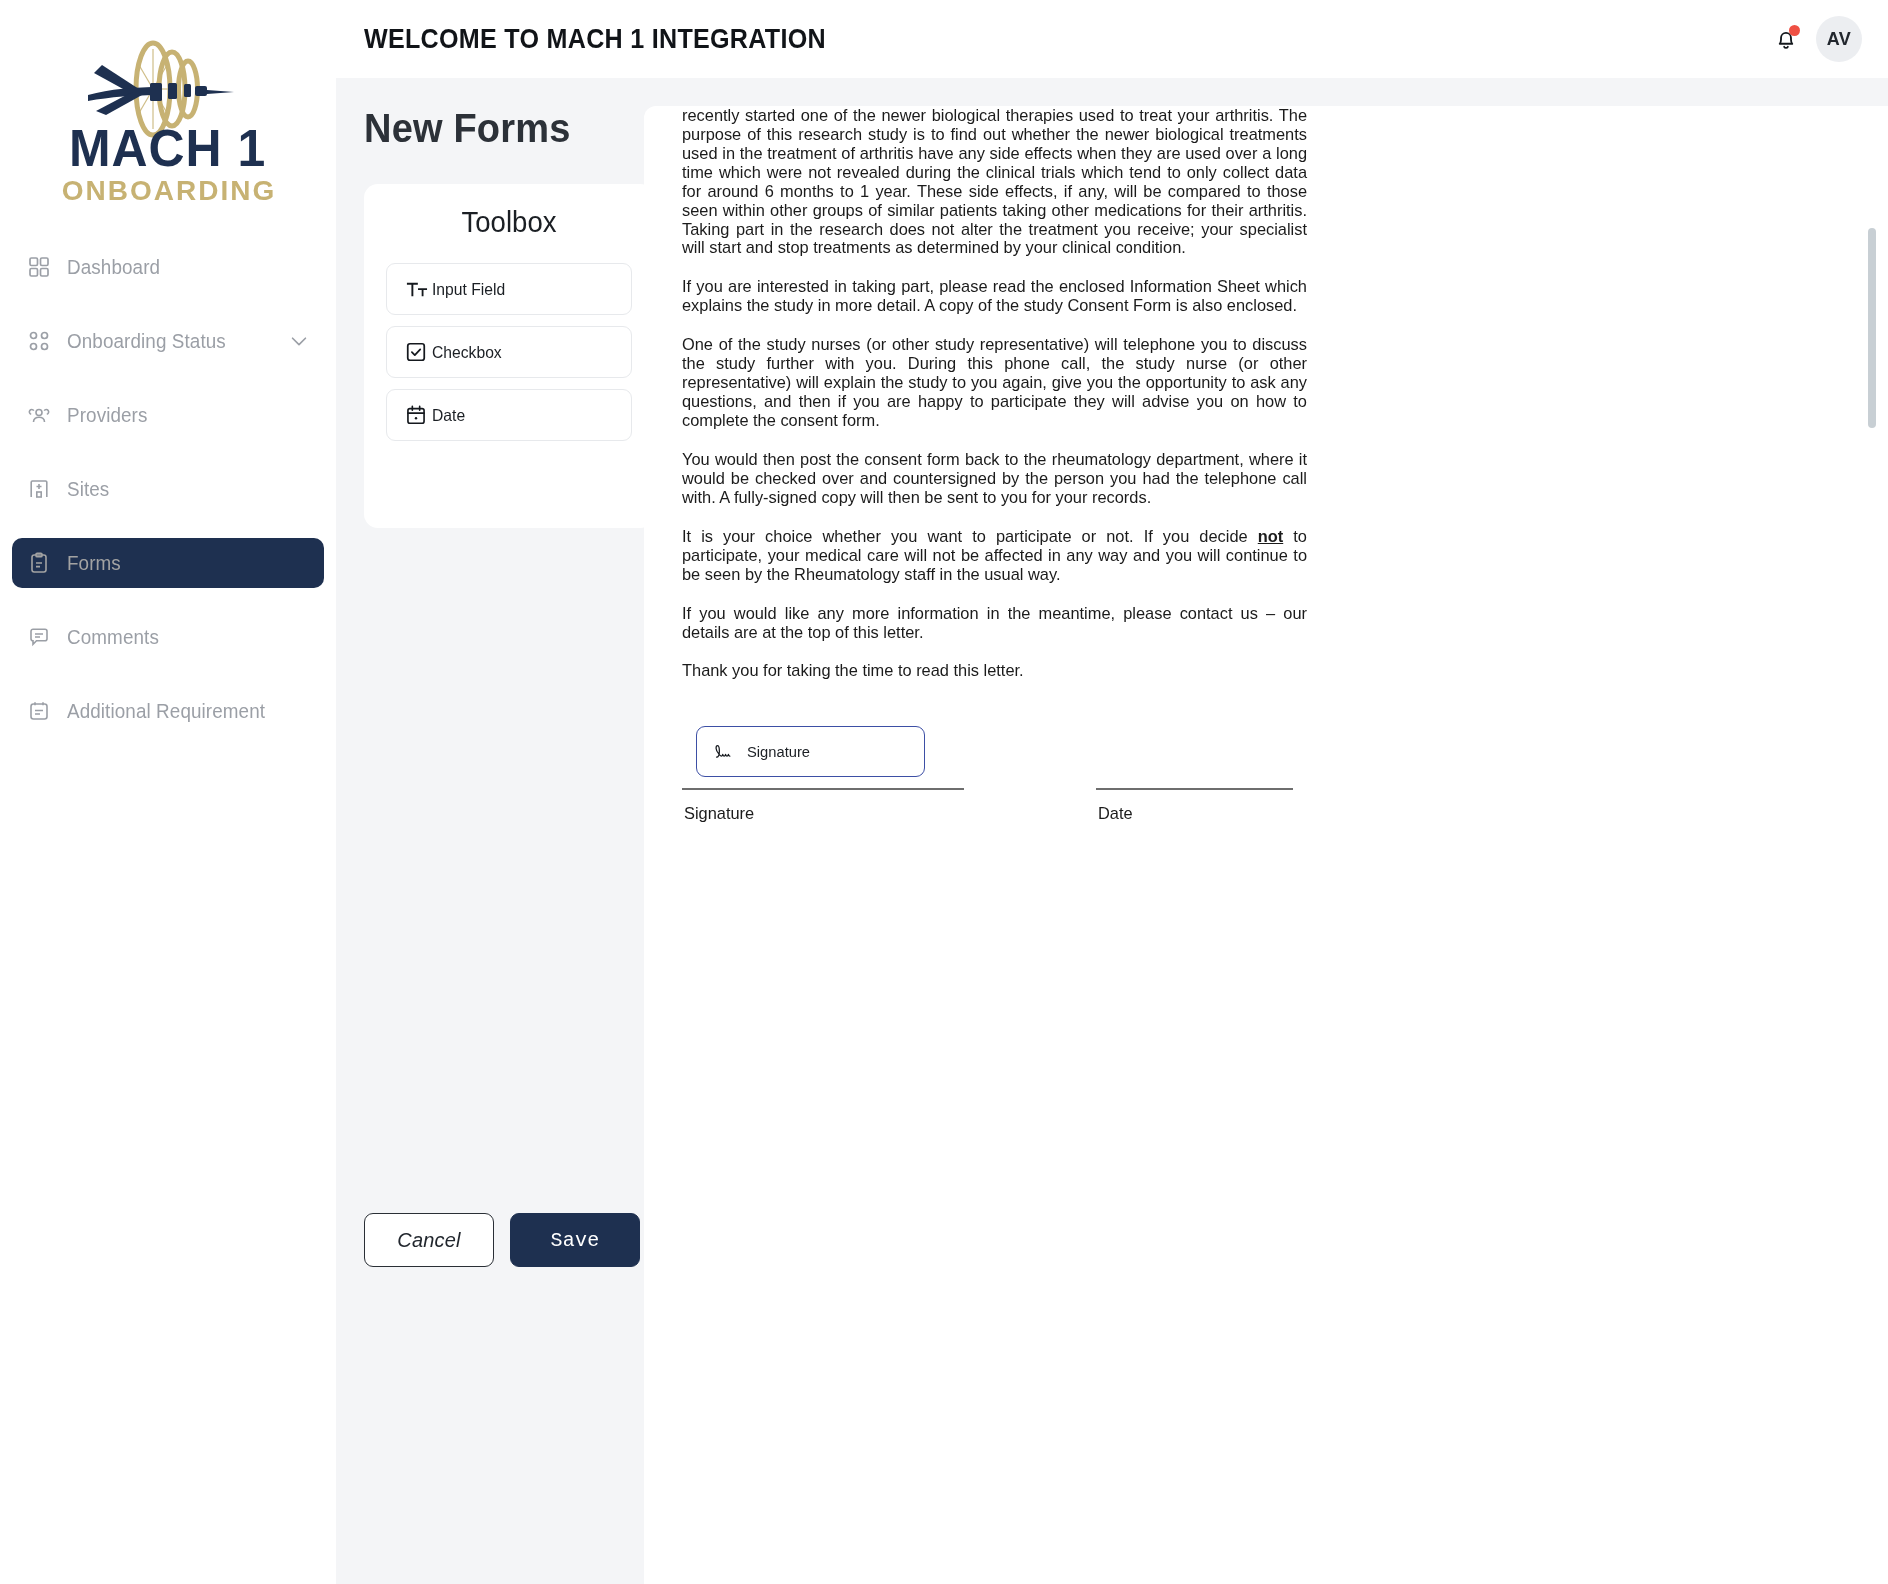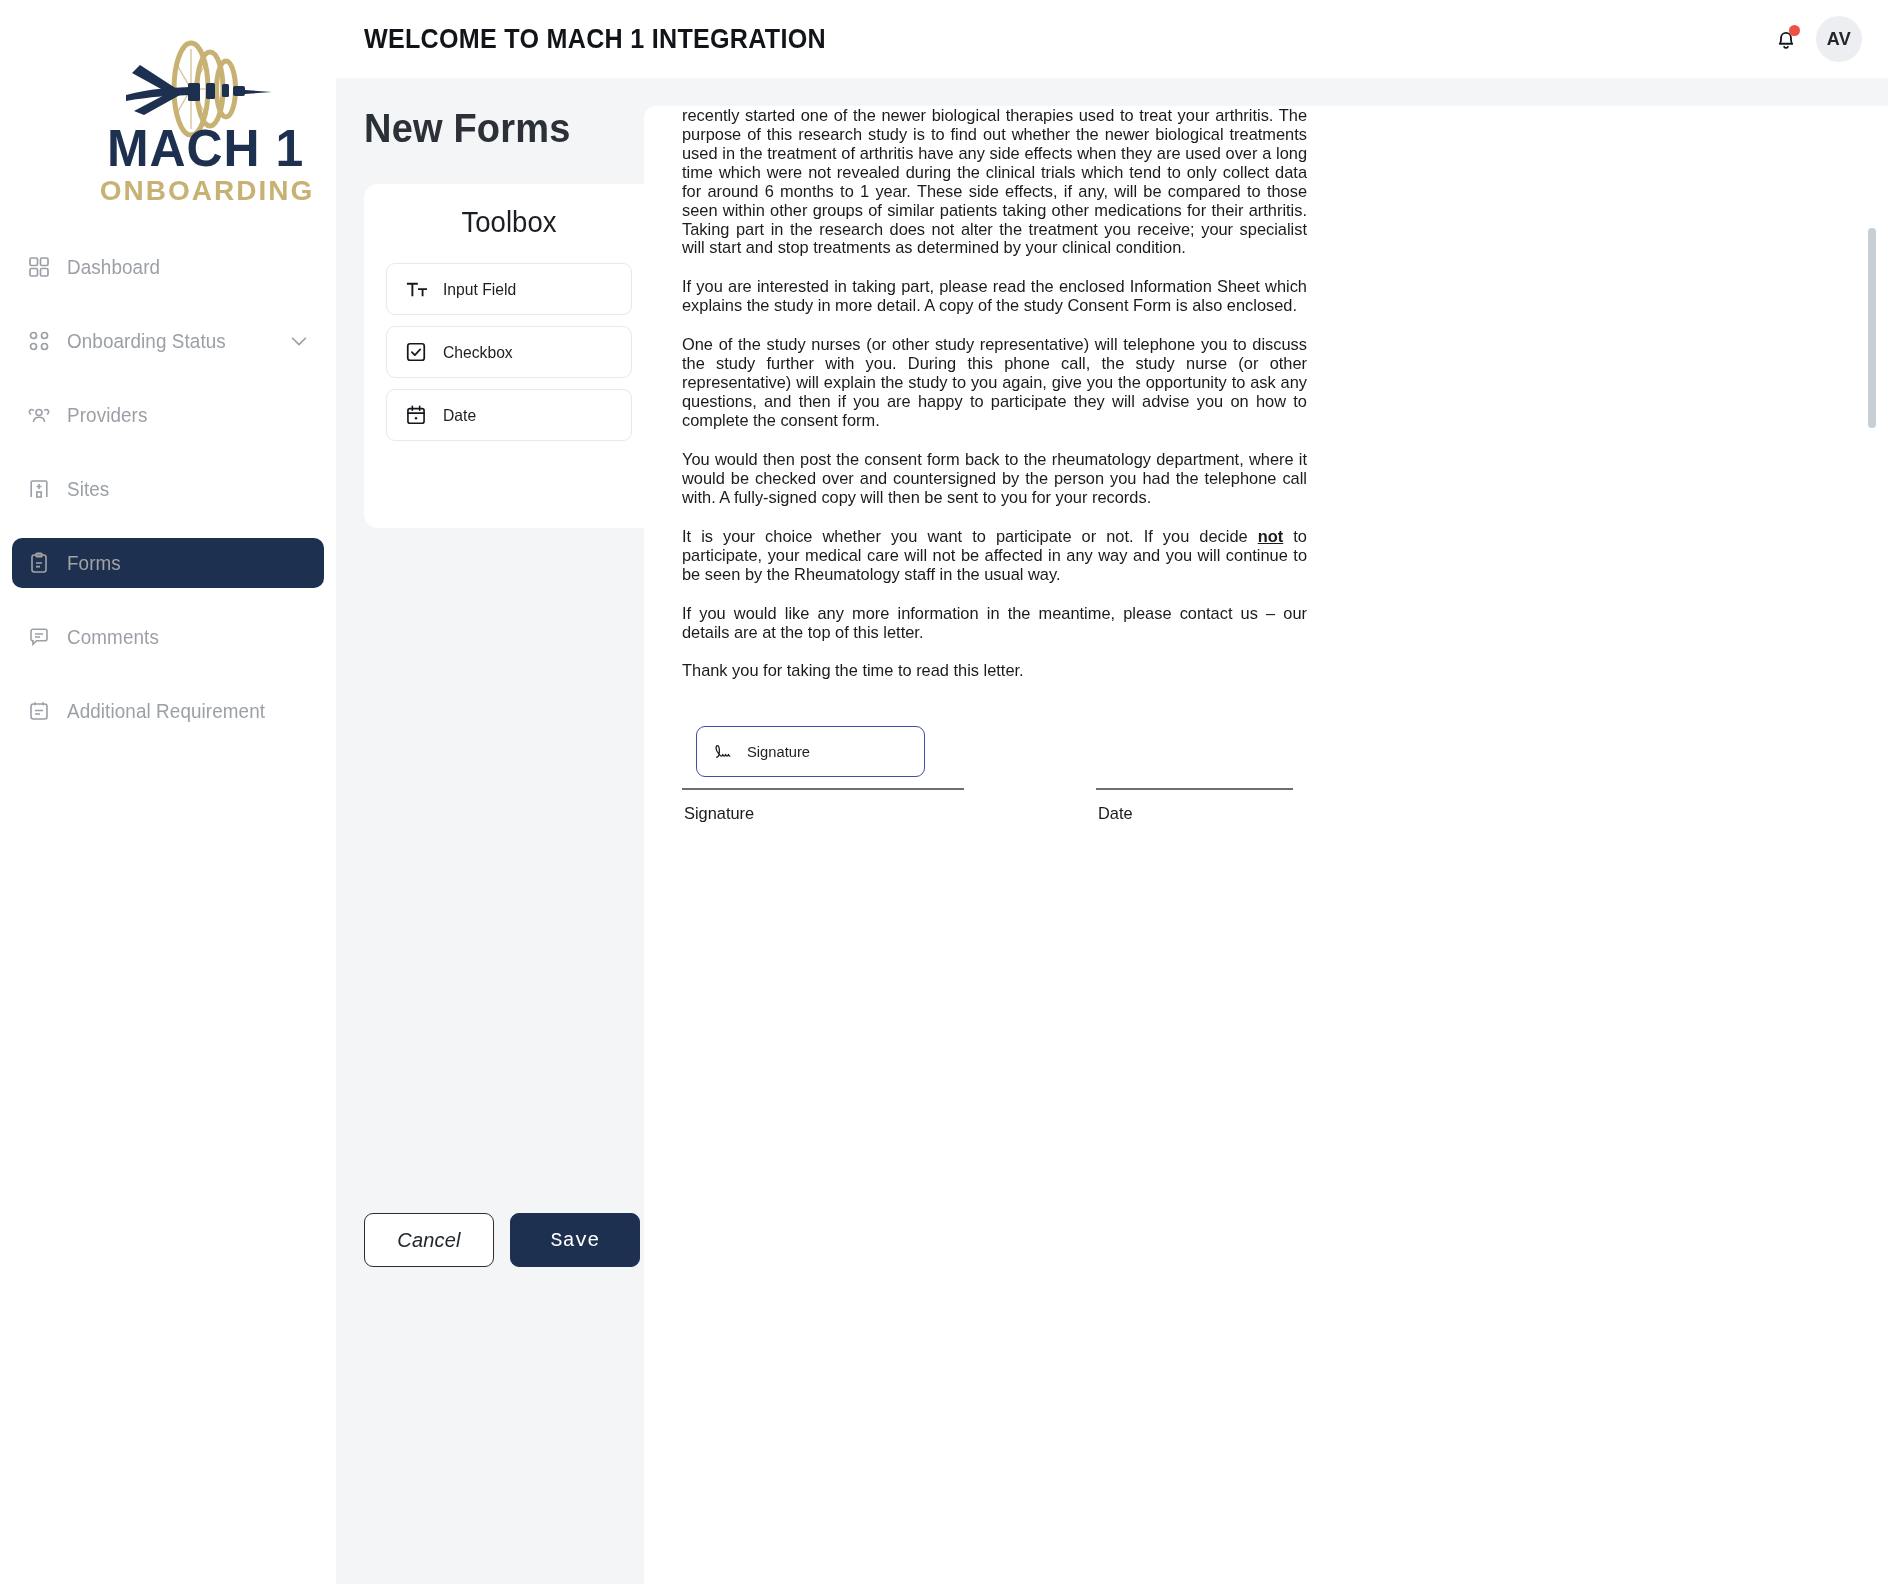--- a/index.html
+++ b/index.html
@@ -28,21 +28,21 @@
     background: #ffffff;
     display: flex;
     flex-direction: column;
     padding-top: 16px;
     z-index: 5;
   }
 
   .logo-wrap {
     height: 212px;
     display: flex;
-    align-items: flex-end;
+    align-items: center;
     justify-content: center;
     flex-direction: column;
     padding-top: 4px;
   }
   .logo-svg { display: block; }
 
   .nav-list {
     margin-top: 14px;
     display: flex;
     flex-direction: column;
@@ -189,21 +189,21 @@
     color: #1b1f24;
     margin-bottom: 24px;
     transform: scaleX(0.95);
   }
   .tool-item {
     height: 52px;
     border: 1px solid #e7e9ec;
     border-radius: 9px;
     display: flex;
     align-items: center;
-    gap: 15px;
+    gap: 4px;
     padding: 0 17px;
     margin-bottom: 11px;
     cursor: grab;
     background: #fff;
   }
   .tool-icon {
     width: 24px; height: 24px;
     flex: 0 0 24px;
     display: flex; align-items: center; justify-content: center;
   }

